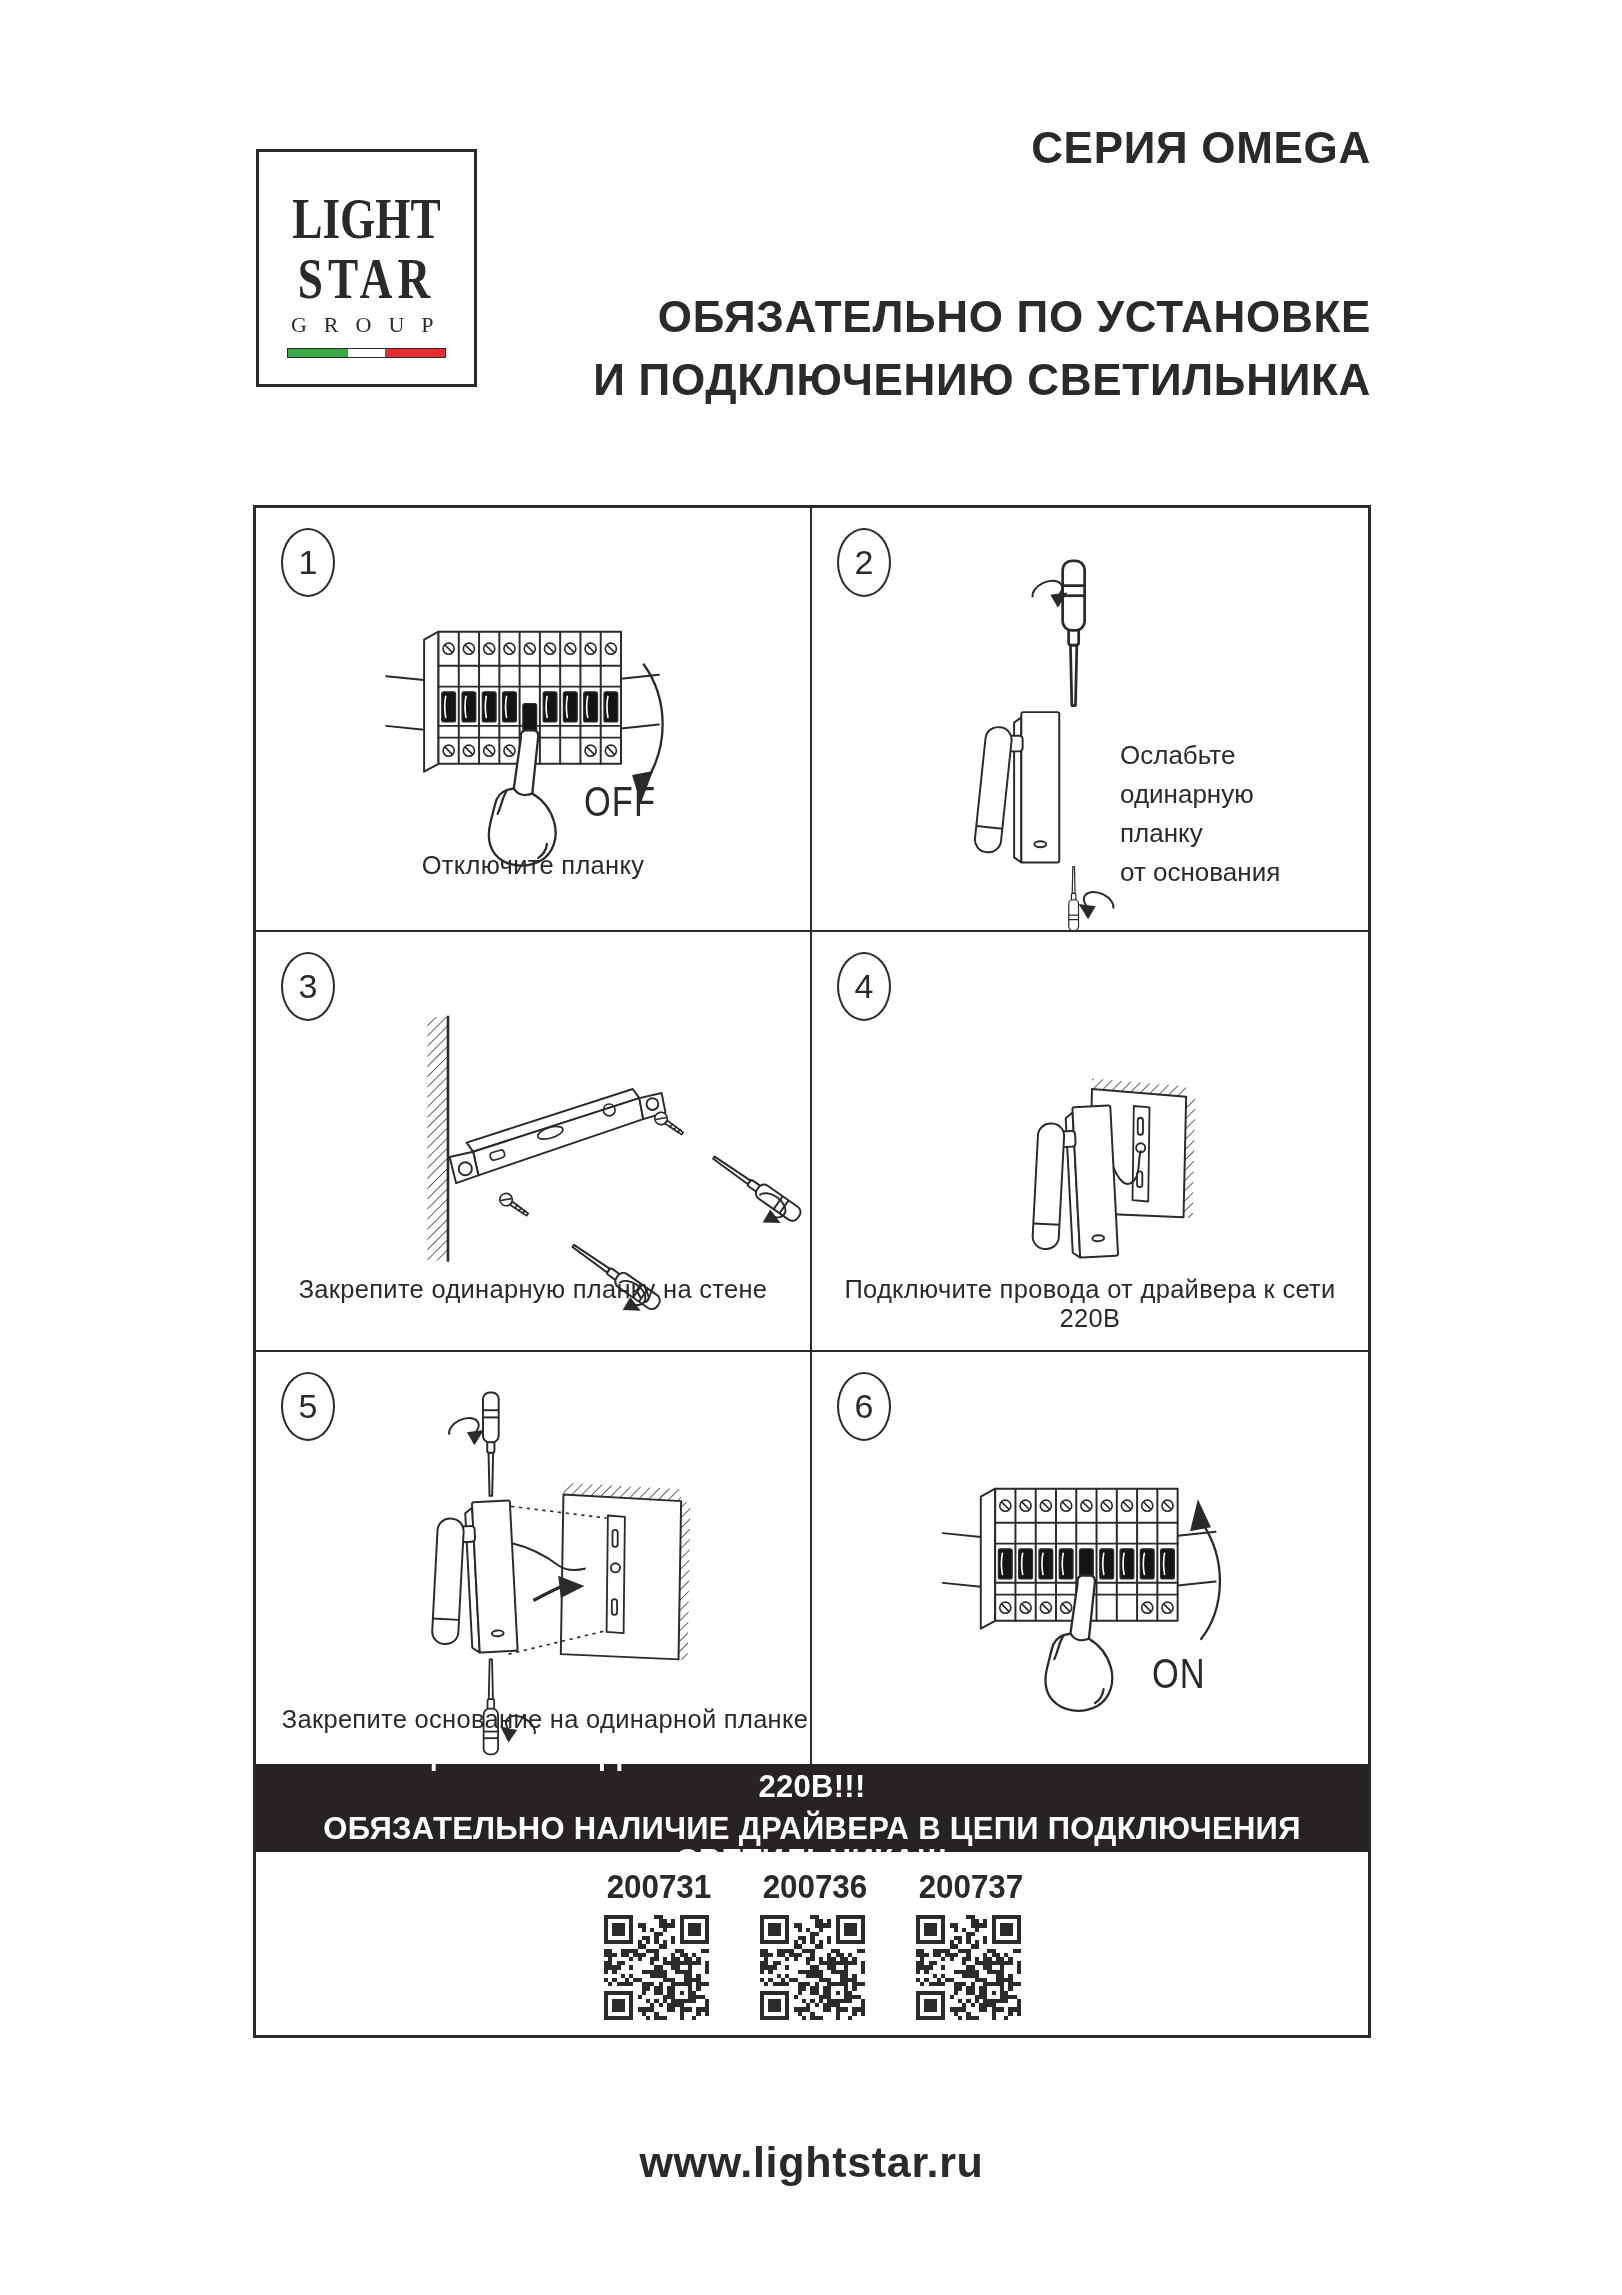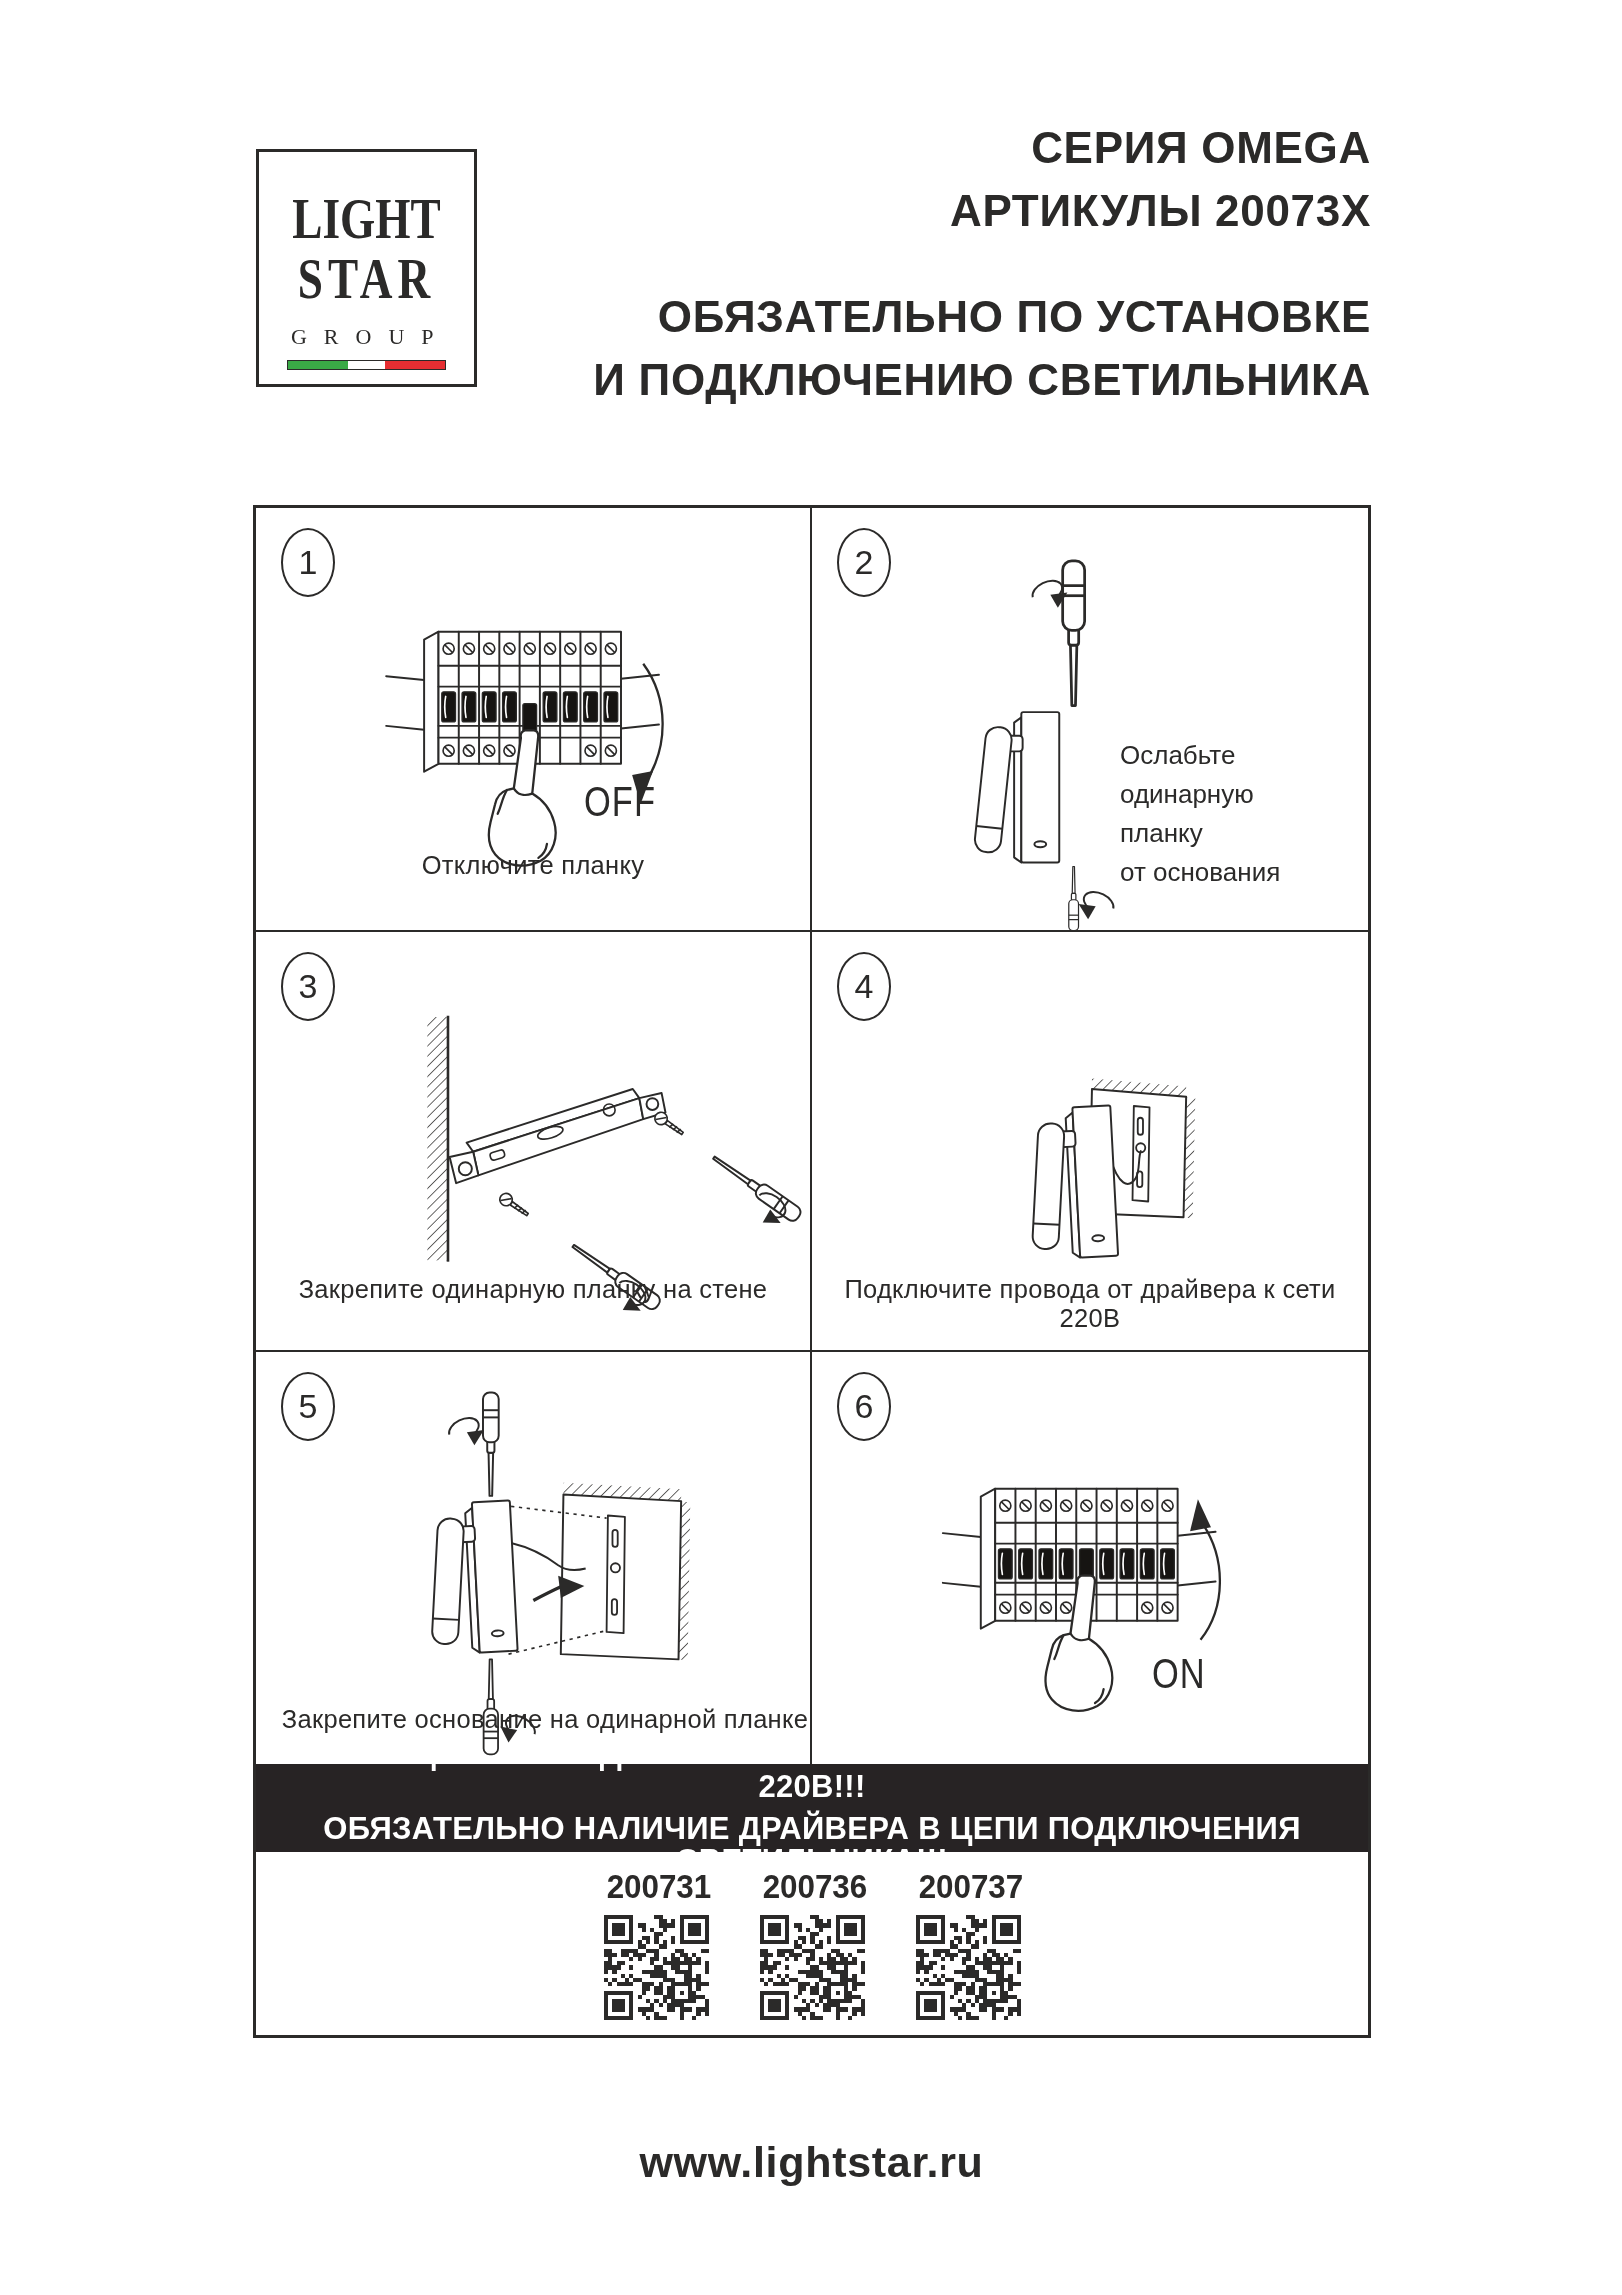--- a/index.html
+++ b/index.html
@@ -7,21 +7,21 @@
         font-family:"Liberation Sans",sans-serif;color:#2b2a29;overflow:hidden;}
 
   
   .logo-box{position:absolute;left:256px;top:149px;width:215px;height:232px;
             border:3.3px solid #2b2a29;text-align:center;}
   .logo-light,.logo-star{font-family:"Liberation Serif",serif;font-weight:bold;
             font-size:58px;line-height:60px;transform:scaleX(.78);transform-origin:50% 50%;}
   .logo-box .pad{height:37px;}
   .logo-star{letter-spacing:6.5px;}
   .logo-group{font-family:"Liberation Serif",serif;font-size:22px;letter-spacing:17px;
-            margin-top:16px;margin-left:8.5px;line-height:23.6px;}
+            margin-top:4px;margin-left:8.5px;line-height:23.6px;}
   .flag{width:157px;height:7.9px;margin:11.8px auto 0;border:1.3px solid #2b2a29;display:flex;}
   .flag .g{width:38%;background:#3aaa46;}
   .flag .w{width:24%;background:#ffffff;}
   .flag .r{width:38%;background:#e62e32;}
 
   .series-block,.instr-block{position:absolute;right:252px;text-align:right;
             font-weight:bold;font-size:44px;line-height:63px;letter-spacing:0.7px;white-space:nowrap;}
   .series-block{top:116px;}
   .instr-block{top:285px;}
 
@@ -187,21 +187,20 @@
     <div class="logo-group">GROUP</div>
     <div class="flag">
         <span class="g"></span>
         <span class="w"></span>
         <span class="r"></span>
       </div>
   </div>
 
   <div class="series-block">
     <div>СЕРИЯ OMEGA</div>
-    <div>АРТИКУЛЫ 20073Х</div>
   </div>
   <div class="instr-block">
     <div>ОБЯЗАТЕЛЬНО ПО УСТАНОВКЕ</div>
     <div>И ПОДКЛЮЧЕНИЮ СВЕТИЛЬНИКА</div>
   </div>
 
   <div class="manual">
 
     <section class="cell col1 rb">
       <svg class="ill" width="556" height="422" viewBox="0 0 850 645">

